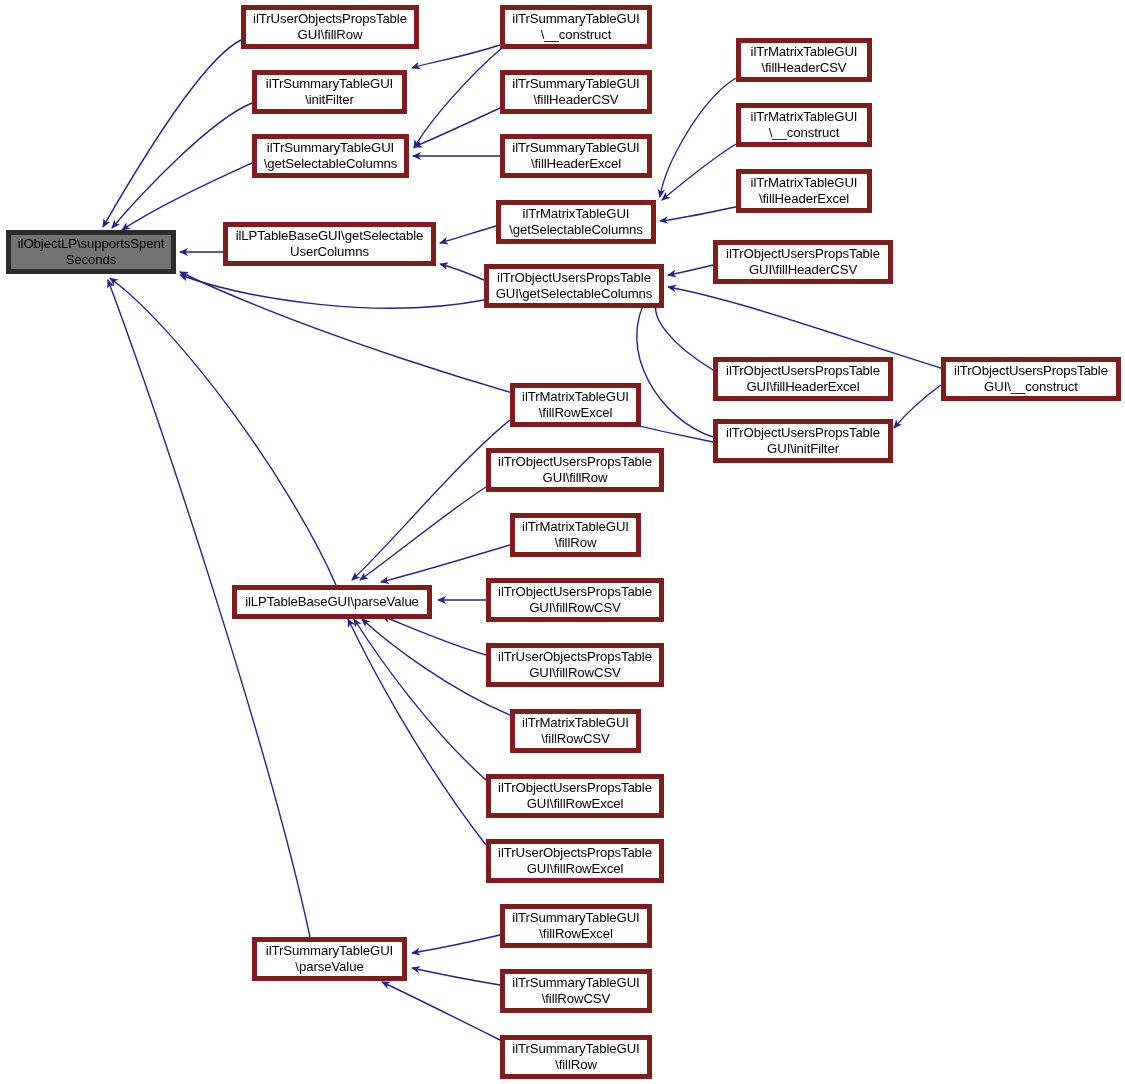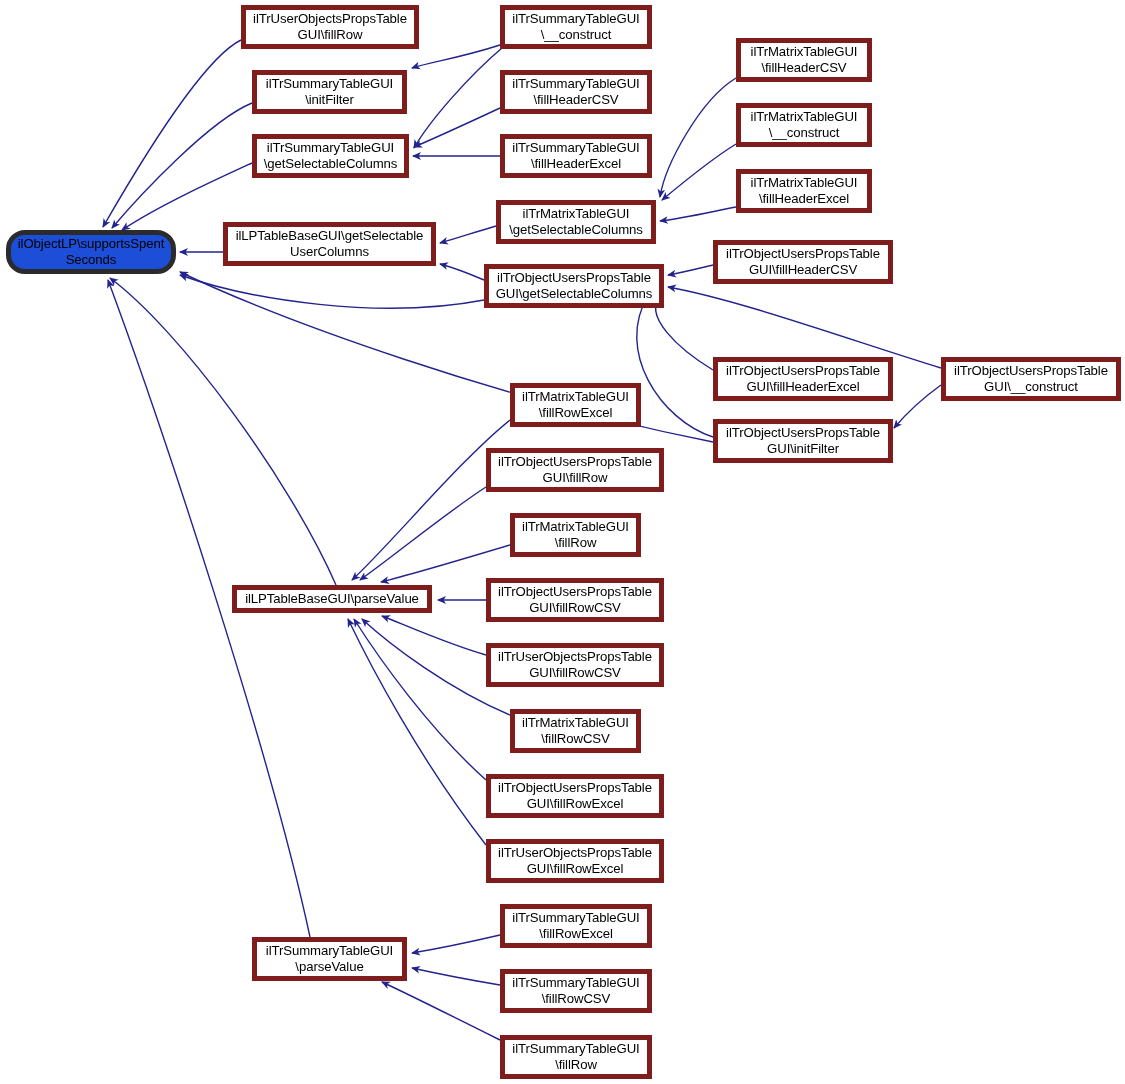--- a/index.html
+++ b/index.html
@@ -3,21 +3,21 @@
 <meta charset="utf-8">
 <style>
   html,body{margin:0;padding:0;background:#ffffff;}
   #canvas{position:relative;width:1125px;height:1084px;background:#ffffff;
           font-family:"Liberation Sans", sans-serif;overflow:hidden;}
   #edges{position:absolute;left:0;top:0;width:1125px;height:1084px;}
   .node{position:absolute;box-sizing:border-box;border:5px solid #7f1d1d;
         background:#ffffff;display:flex;align-items:center;justify-content:center;
         text-align:center;line-height:1.18;color:#000000;font-size:13.2px;
         letter-spacing:-0.1px;white-space:pre-line;z-index:5;}
-  .node.root{background:#1d4ed8;border-color:#2b2b2b;border-radius:19px;}
+  .node.root{background:#737373;border-color:#2b2b2b;}
 </style>
 </head>
 <body>
 
 <div id="canvas">
   <svg id="edges" viewBox="0 0 1125 1084" xmlns="http://www.w3.org/2000/svg">
     <defs>
       <marker id="ah" markerWidth="9" markerHeight="9" refX="8" refY="4.5" orient="auto" markerUnits="userSpaceOnUse">
         <path d="M0,0.6 L9,4.5 L0,8.4 L2.4,4.5 Z" fill="#23238e"></path>
       </marker>
@@ -86,21 +86,21 @@
       <div class="node" style="left: 484px; top: 264px; width: 180px; height: 44px;">ilTrObjectUsersPropsTable
 GUI\getSelectableColumns</div>
       <div class="node" style="left: 713px; top: 240px; width: 180px; height: 44px;">ilTrObjectUsersPropsTable
 GUI\fillHeaderCSV</div>
       <div class="node" style="left: 713px; top: 357px; width: 180px; height: 44px;">ilTrObjectUsersPropsTable
 GUI\fillHeaderExcel</div>
       <div class="node" style="left: 713px; top: 419px; width: 180px; height: 44px;">ilTrObjectUsersPropsTable
 GUI\initFilter</div>
       <div class="node" style="left: 941px; top: 357px; width: 180px; height: 44px;">ilTrObjectUsersPropsTable
 GUI\__construct</div>
-      <div class="node" style="left: 232px; top: 585px; width: 200px; height: 28px;">ilLPTableBaseGUI\parseValue</div>
+      <div class="node" style="left: 232px; top: 585px; width: 200px; height: 34px;">ilLPTableBaseGUI\parseValue</div>
       <div class="node" style="left: 510px; top: 383px; width: 131px; height: 44px;">ilTrMatrixTableGUI
 \fillRowExcel</div>
       <div class="node" style="left: 486px; top: 448px; width: 178px; height: 44px;">ilTrObjectUsersPropsTable
 GUI\fillRow</div>
       <div class="node" style="left: 510px; top: 513px; width: 131px; height: 44px;">ilTrMatrixTableGUI
 \fillRow</div>
       <div class="node" style="left: 486px; top: 578px; width: 178px; height: 44px;">ilTrObjectUsersPropsTable
 GUI\fillRowCSV</div>
       <div class="node" style="left: 486px; top: 643px; width: 178px; height: 44px;">ilTrUserObjectsPropsTable
 GUI\fillRowCSV</div>

